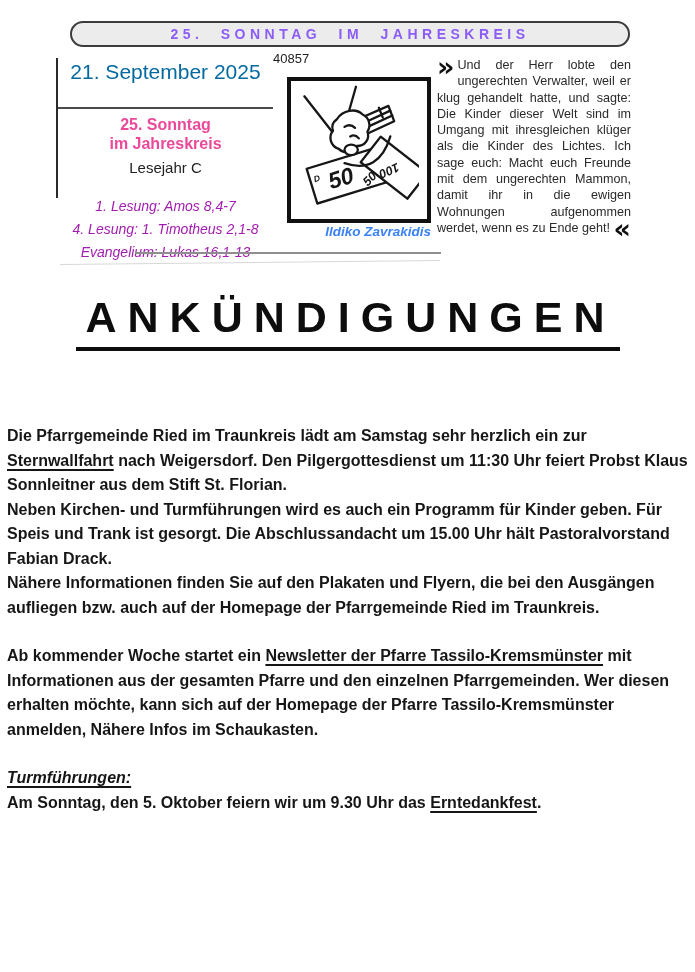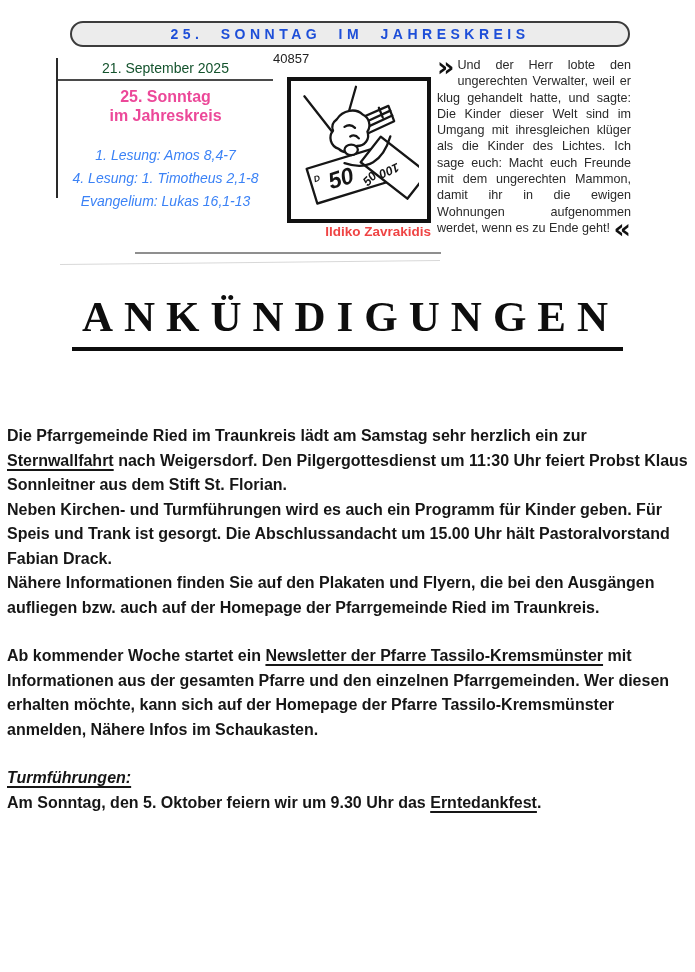--- a/index.html
+++ b/index.html
@@ -7,54 +7,54 @@
     position:relative;width:695px;height:972px;background:#ffffff;
     font-family:"Liberation Sans",sans-serif;color:#1a1a1a;overflow:hidden;
   }
   
   .banner{
     position:absolute;left:70px;top:21px;width:556px;height:22px;
     background:#ececec;border:2px solid #3c3c3c;border-radius:13px;
     display:flex;align-items:center;justify-content:center;
   }
   .banner-title{
-    font-weight:bold;font-size:14px;letter-spacing:4.5px;word-spacing:9px;color:#1d4ed8;
+    font-weight:bold;font-size:14px;letter-spacing:4.5px;word-spacing:9px;color:#8b5cf6;
   }
   .img-number{position:absolute;left:273px;top:51px;font-size:13px;color:#222;}
   
   .info-box{position:absolute;left:58px;top:60px;width:215px;text-align:center;}
   .info-rule{position:absolute;left:56px;top:58px;width:2px;height:140px;background:#2a2a2a;}
-  .info-date{font-size:14px;color:#14532d;padding-bottom:3px;border-bottom:2px solid #4a4a4a;}
+  .info-date{font-size:21px;color:#0369a1;padding-bottom:23px;border-bottom:2px solid #4a4a4a;}
   .info-title{font-weight:bold;font-size:16px;line-height:19px;margin-top:6px;color:#ec4899;}
   .info-lesejahr{font-size:15px;margin-top:6px;color:#222;}
-  .info-readings{margin-top:22px;font-style:italic;font-size:14px;color:#3b82f6;}
+  .info-readings{margin-top:22px;font-style:italic;font-size:14px;color:#a21caf;}
   .info-readings div{margin-bottom:7px;}
   
   .illu-box{
     position:absolute;left:287px;top:77px;width:136px;height:138px;
     border:4px solid #111;background:#fff;
   }
   .illu-caption{
     position:absolute;left:287px;top:224px;width:144px;text-align:right;
-    font-weight:bold;font-size:13.5px;color:#ef4444;
+    font-weight:bold;font-style:italic;font-size:13.5px;color:#3b82f6;
   }
   
   .quote{
     position:absolute;left:437px;top:57px;width:194px;
     font-size:12.6px;line-height:16.3px;text-align:justify;color:#2a2a2a;
   }
   .qmark{font-family:"DejaVu Sans",sans-serif;font-weight:900;font-size:27px;color:#111;}
   .qmark.open{float:left;line-height:20px;margin-right:5px;letter-spacing:-2px;}
   .qmark.close{line-height:10px;vertical-align:-6px;letter-spacing:-2px;}
   
   .divider{position:absolute;left:135px;top:252px;width:306px;height:2px;background:#8f8f8f;}
   .divider2{position:absolute;left:60px;top:262px;width:380px;height:1px;background:#d8d8d8;transform:rotate(-0.6deg);}
   .heading-wrap{position:absolute;left:0;top:294px;width:695px;text-align:center;}
   .heading{
-    display:inline-block;font-family:Liberation Serif, serif;font-weight:bold;
+    display:inline-block;font-family:Liberation Sans, sans-serif;font-weight:bold;
     font-size:43px;letter-spacing:11px;color:#0d0d0d;
     border-bottom:4px solid #0d0d0d;padding:0 4px 7px 10px;line-height:46px;
   }
   
   .body-text{
     position:absolute;left:7px;top:424px;width:681px;
     font-weight:bold;font-size:16px;line-height:24.5px;color:#161616;
   }
   .body-text p{margin:0 0 24px 0;}
   .body-text .u{text-decoration:underline;text-decoration-thickness:1.5px;text-underline-offset:3px;}
@@ -75,20 +75,21 @@
 
   <div class="img-number">40857</div>
 
   <div class="info-rule"></div>
   <div class="info-box">
     <div class="info-date">21. September 2025</div>
     <div class="info-title">
       <div>25. Sonntag</div>
       <div>im Jahreskreis</div>
     </div>
+    <div class="info-lesejahr">Lesejahr C</div>
     <div class="info-readings">
       <div>1. Lesung: Amos 8,4-7</div>
       <div>4. Lesung: 1. Timotheus 2,1-8</div>
       <div>Evangelium: Lukas 16,1-13</div>
     </div>
   </div>
 
   <div class="illu-box">
     <svg width="128" height="130" viewBox="0 0 134 136">
 

